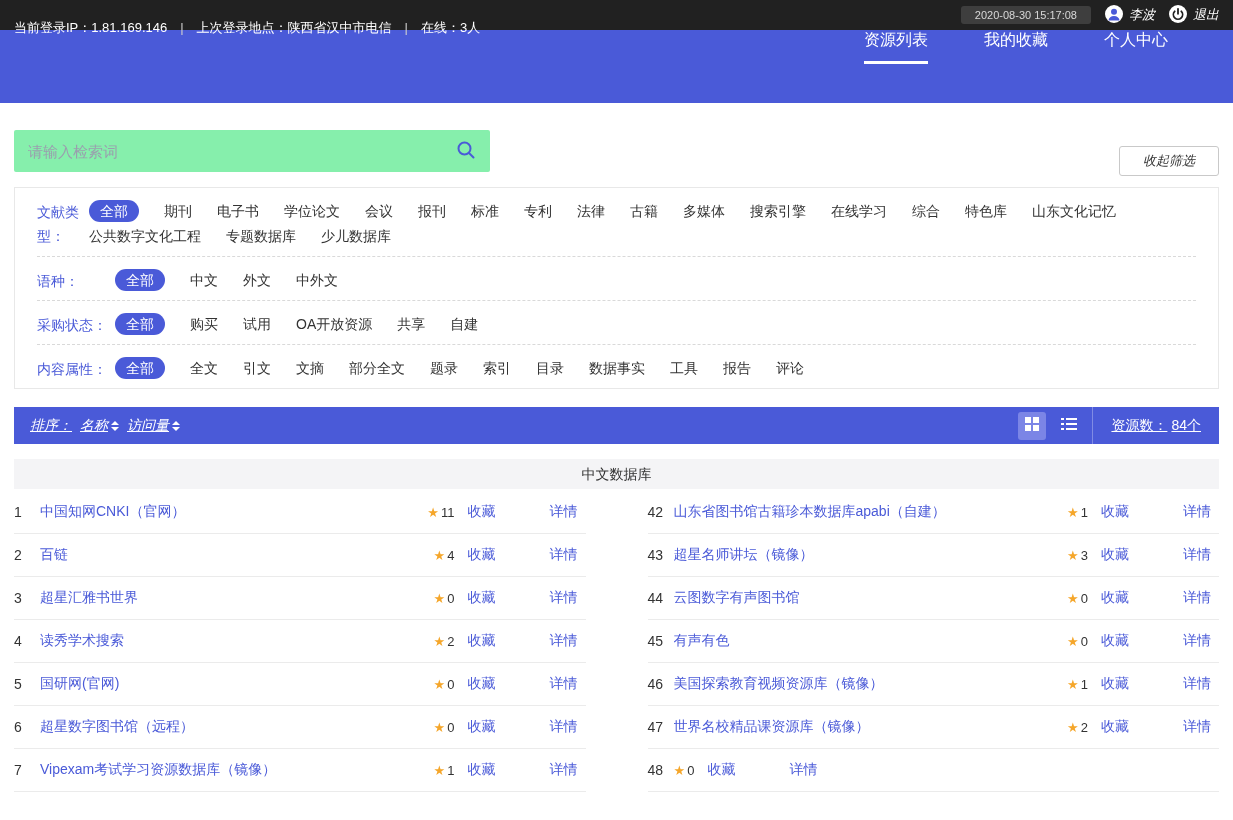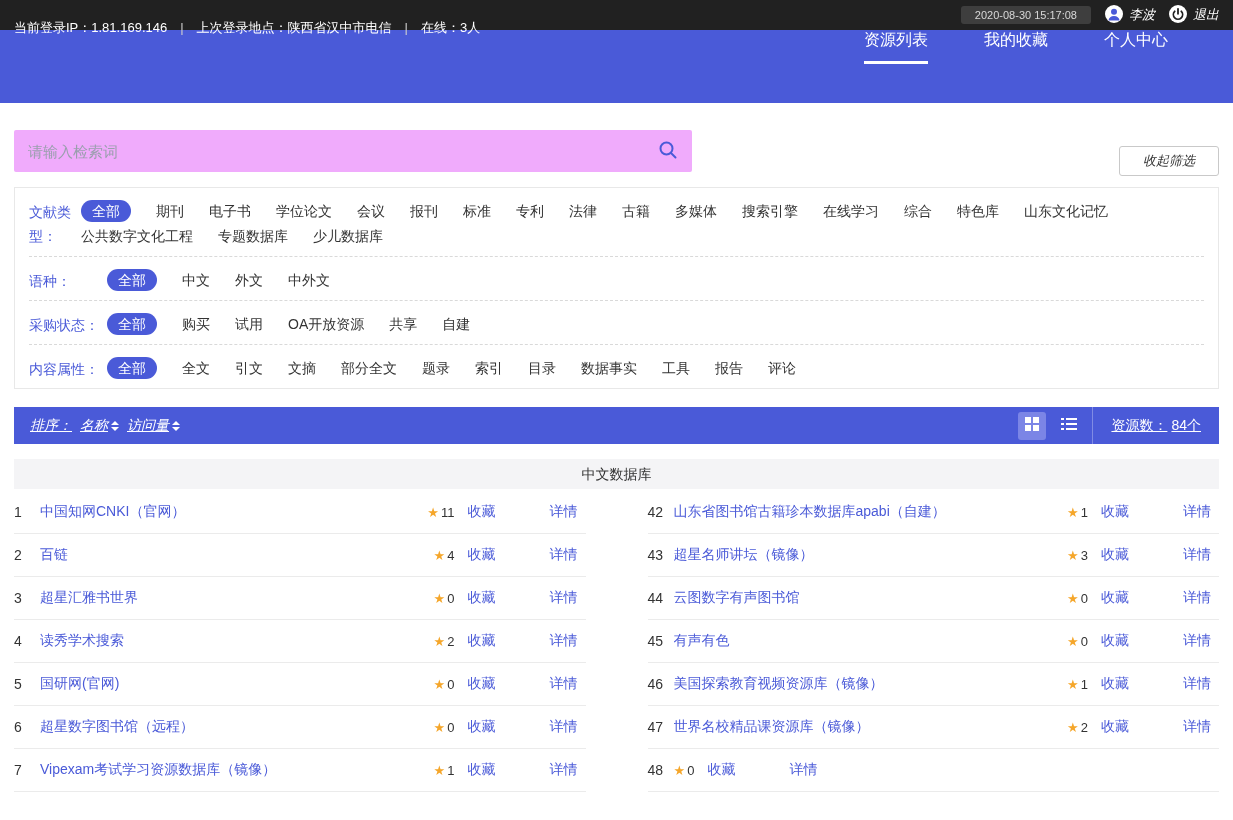--- a/index.html
+++ b/index.html
@@ -18,31 +18,31 @@
 
   
   .main-header { height:73px; background:#4a5ad8; display:flex; align-items:flex-start;
     justify-content:flex-end; padding-right:65px;padding-left:8px; }
   .nav-item { color:#fff; font-size:16px; margin-left:56px; position:relative; cursor:pointer; }
   .nav-item.active::after { content:""; position:absolute; left:0; right:0; bottom:-13px;
     height:3px; background:#fff; }
 
   
   .search-row { position:relative; padding:0 14px; margin-top:27px; }
-  .search-box { width:678px; height:42px; background:#f0abfc; display:flex; align-items:center; border-radius:2px; }
+  .search-box { width:476px; height:42px; background:#86efac; display:flex; align-items:center; border-radius:2px; }
   .search-box input { flex:1; border:none; outline:none; background:transparent; font-size:15px;
     color:#333; padding:0 14px; font-family:inherit; }
   .search-box input::placeholder { color:#9a9fae; }
   .search-icon-btn { border:none; background:transparent; padding:0 14px 0 6px; cursor:pointer; display:flex; }
   .collapse-btn { position:absolute; right:14px; top:16px; background:#fff; border:1px solid #c9c9c9;
     border-radius:3px; padding:5px 23px; font-size:13px; font-style:italic; color:#333; cursor:pointer;
     font-family:inherit; }
 
   
-  .filter-panel { margin:15px 14px 0; border:1px solid #e8e8e8; background:#fff; padding:0 14px; }
+  .filter-panel { margin:15px 14px 0; border:1px solid #e8e8e8; background:#fff; padding:0 22px; }
   .filter-row { display:flex; align-items:flex-start; padding:11px 0 7px; border-bottom:1px dashed #d9d9d9; font-size:14px; }
   .filter-row:last-child { border-bottom:none; }
   .filter-label { flex:0 0 78px; color:#4a5ad8; line-height:24px; padding-top:1px; }
   .filter-row:first-child .filter-label { flex-basis:52px; }
   .filter-options { display:flex; flex-wrap:wrap; flex:1; }
   .filter-option { color:#333; line-height:22px; margin:1px 25px 2px 0; cursor:pointer; white-space:nowrap; }
   .filter-option.selected { background:#4a5ad8; color:#fff; border-radius:11px; padding:0 11px; }
 
   
   .sort-bar { margin:18px 14px 0; height:37px; background:#4a5ad8; color:#fff; display:flex; align-items:center;text-decoration:underline; }

